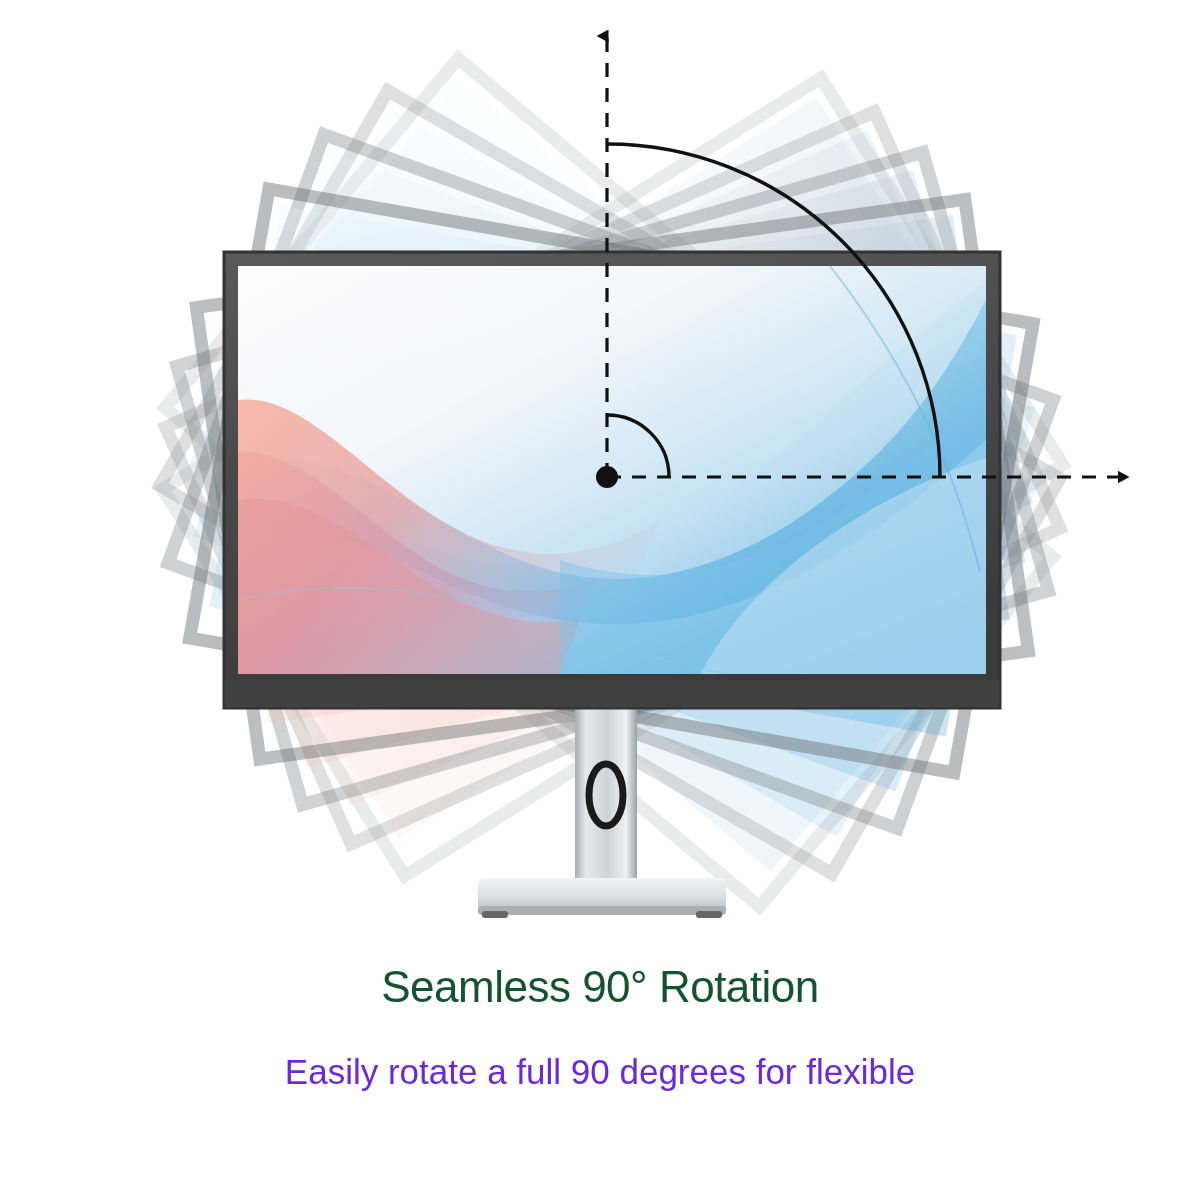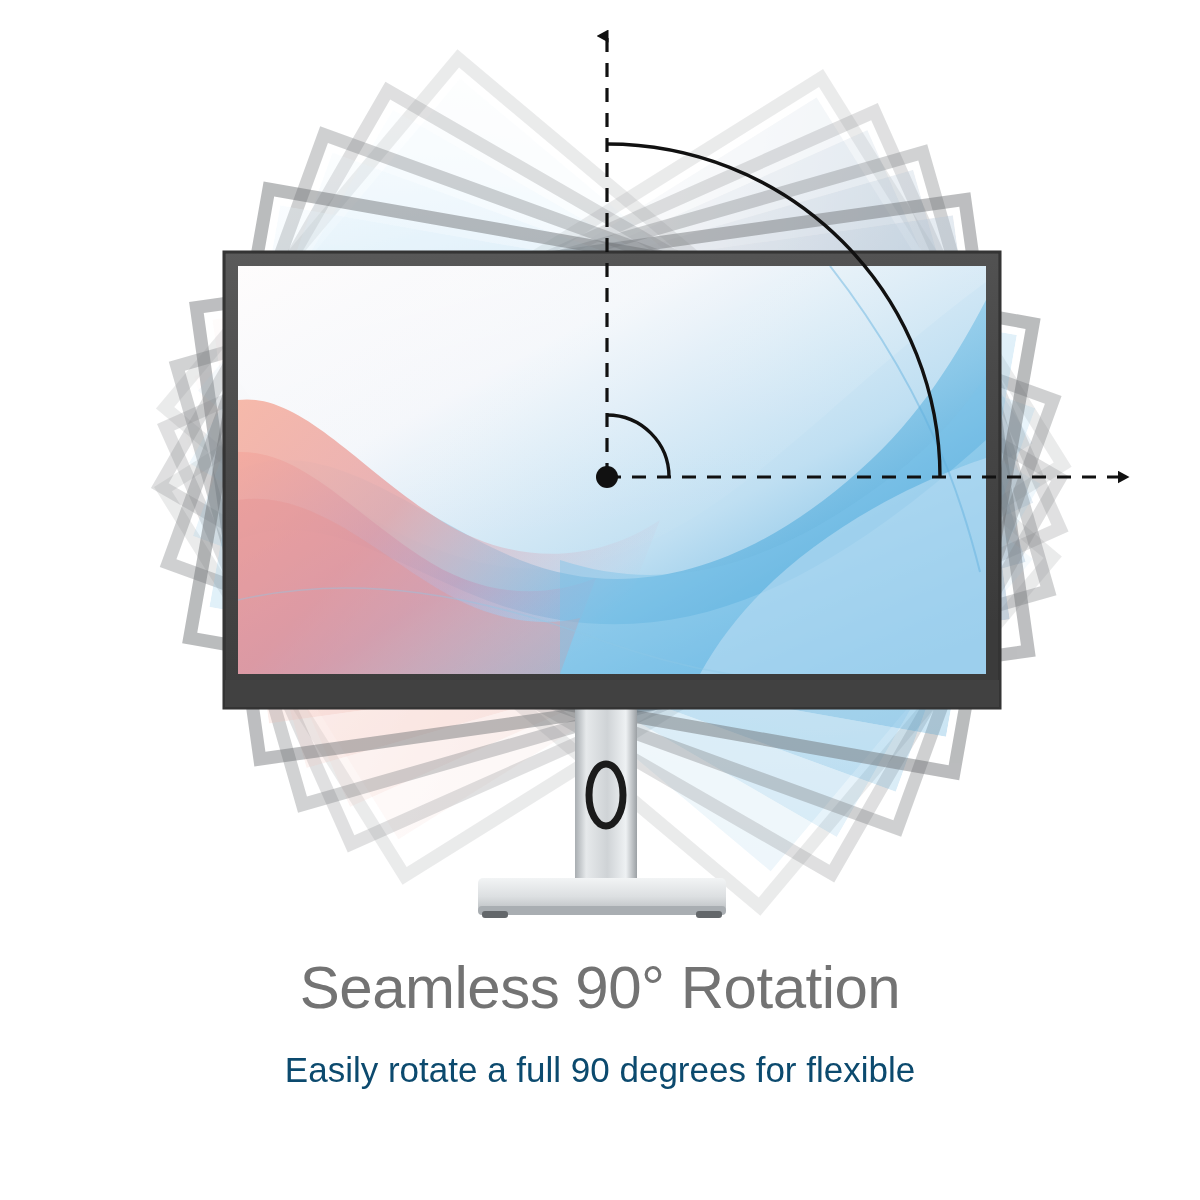--- a/index.html
+++ b/index.html
@@ -29,34 +29,34 @@
     height: 940px;
   }
   #caption {
     position: absolute;
     left: 0;
     top: 948px;
     width: 1200px;
     text-align: center;
   }
   .headline {
-    font-size: 60px;
+    font-size: 44px;
     font-weight: 400;
-    color: #737373;
+    color: #14532d;
     letter-spacing: -0.5px;
     line-height: 1.05;
-    margin: 8px;
+    margin: 16px;
     padding: 0;
   }
   .subline {
     font-size: 35px;
     font-weight: 400;
-    color: #0c4a6e;
+    color: #6d28d9;
     line-height: 1.45;
-    margin: 26px 0 0 0;
+    margin: 37px 0 0 0;
     padding: 0;
   }
   .subline span { display: block; }
 </style>
 </head>
 <body>
 
 <div id="stage">
 
   <svg id="hero" viewBox="0 0 1200 940">

